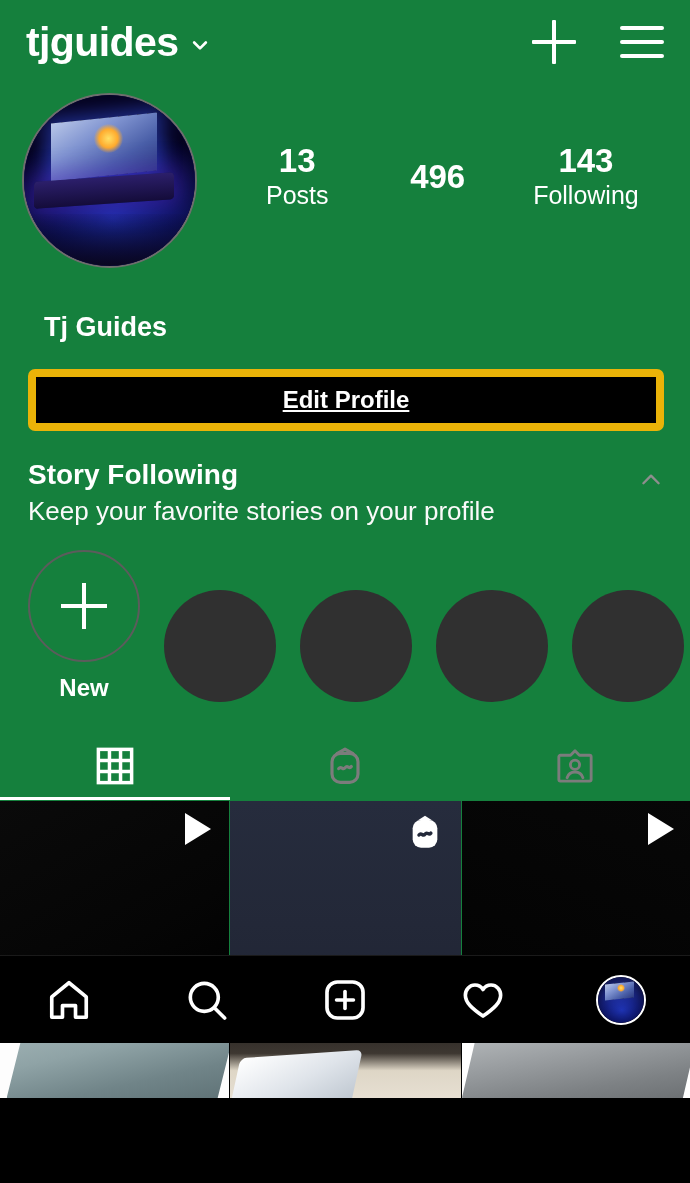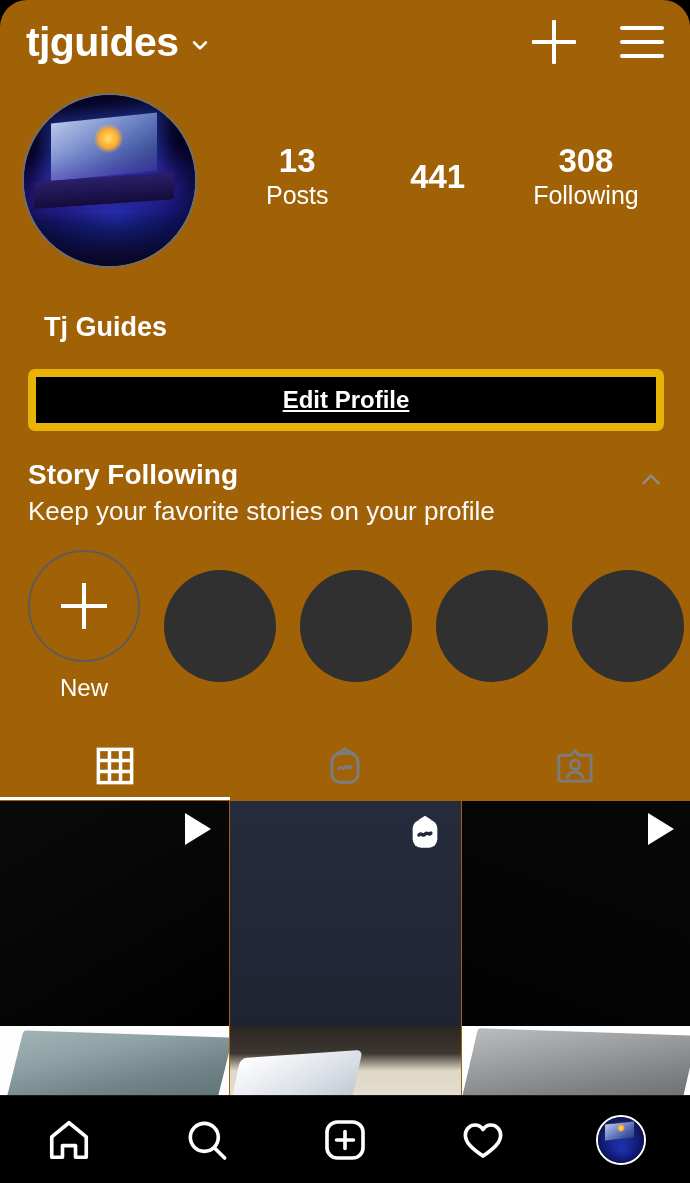--- a/index.html
+++ b/index.html
@@ -3,21 +3,21 @@
 <meta charset="utf-8">
 <style>
   * { box-sizing: border-box; margin: 0; padding: 0; }
   html, body {
     width: 690px; height: 1183px;
     background: #000; overflow: hidden;
     font-family: "Liberation Sans", sans-serif;
     color: #fff;
     -webkit-font-smoothing: antialiased;
   }
-  .screen { position: relative; width: 690px; height: 1183px; background: #a16207; border-radius: 27px; }
+  .screen { position: relative; width: 690px; height: 1043px; background: #15803d; }
 
   
   .header {
     display: flex; align-items: center;
     height: 84px; padding: 0 26px;
   }
   .username-wrap { display: flex; align-items: center; gap: 12px; }
   .username {
     font-size: 41px; font-weight: 700; letter-spacing: -0.6px; line-height: 1;
   }
@@ -106,22 +106,22 @@
   .sh-head {
     padding: 26px 26px 0 28px;
     display: flex; align-items: flex-start;
   }
   .sh-text { flex: 1; }
   .sh-title { font-size: 28px; font-weight: 700; line-height: 1.25; }
   .sh-sub { font-size: 26px; font-weight: 400; line-height: 1.32; margin-top: 2px; color: #fafafa; }
   .chev-up { width: 26px; height: 26px; margin-top: 10px; flex: none; }
 
   .hl-row {
-    display: flex; align-items: center; gap: 24px;
-    padding: 22px 0 0 28px; overflow: hidden;
+    display: flex; align-items: flex-end; gap: 24px;
+    padding: 22px 0 0 28px; overflow: hidden; font-weight: bold;
   }
   .hl-item { width: 112px; flex: none; text-align: center; }
   .hl-new-circle {
     width: 112px; height: 112px; border-radius: 50%;
     border: 2px solid #5c5c5c; position: relative;
   }
   .hl-new-circle::before, .hl-new-circle::after {
     content: ""; position: absolute; background: #fff;
   }
   .hl-new-circle::before { left: 50%; top: 50%; width: 46px; height: 4px; transform: translate(-50%, -50%); }
@@ -231,24 +231,24 @@
         <div class="av-desk"></div>
         <div class="av-floor"></div>
       </div>
     </div>
     <div class="stats">
       <div class="stat">
         <div class="stat-num">13</div>
         <div class="stat-label">Posts</div>
       </div>
       <div class="stat">
-        <div class="stat-num">441</div>
+        <div class="stat-num">496</div>
       </div>
       <div class="stat">
-        <div class="stat-num">308</div>
+        <div class="stat-num">143</div>
         <div class="stat-label">Following</div>
       </div>
     </div>
   </div>
 
   <div class="display-name">Tj Guides</div>
 
   <div class="edit-profile-wrap">
     <button class="edit-profile">Edit Profile</button>
   </div>

